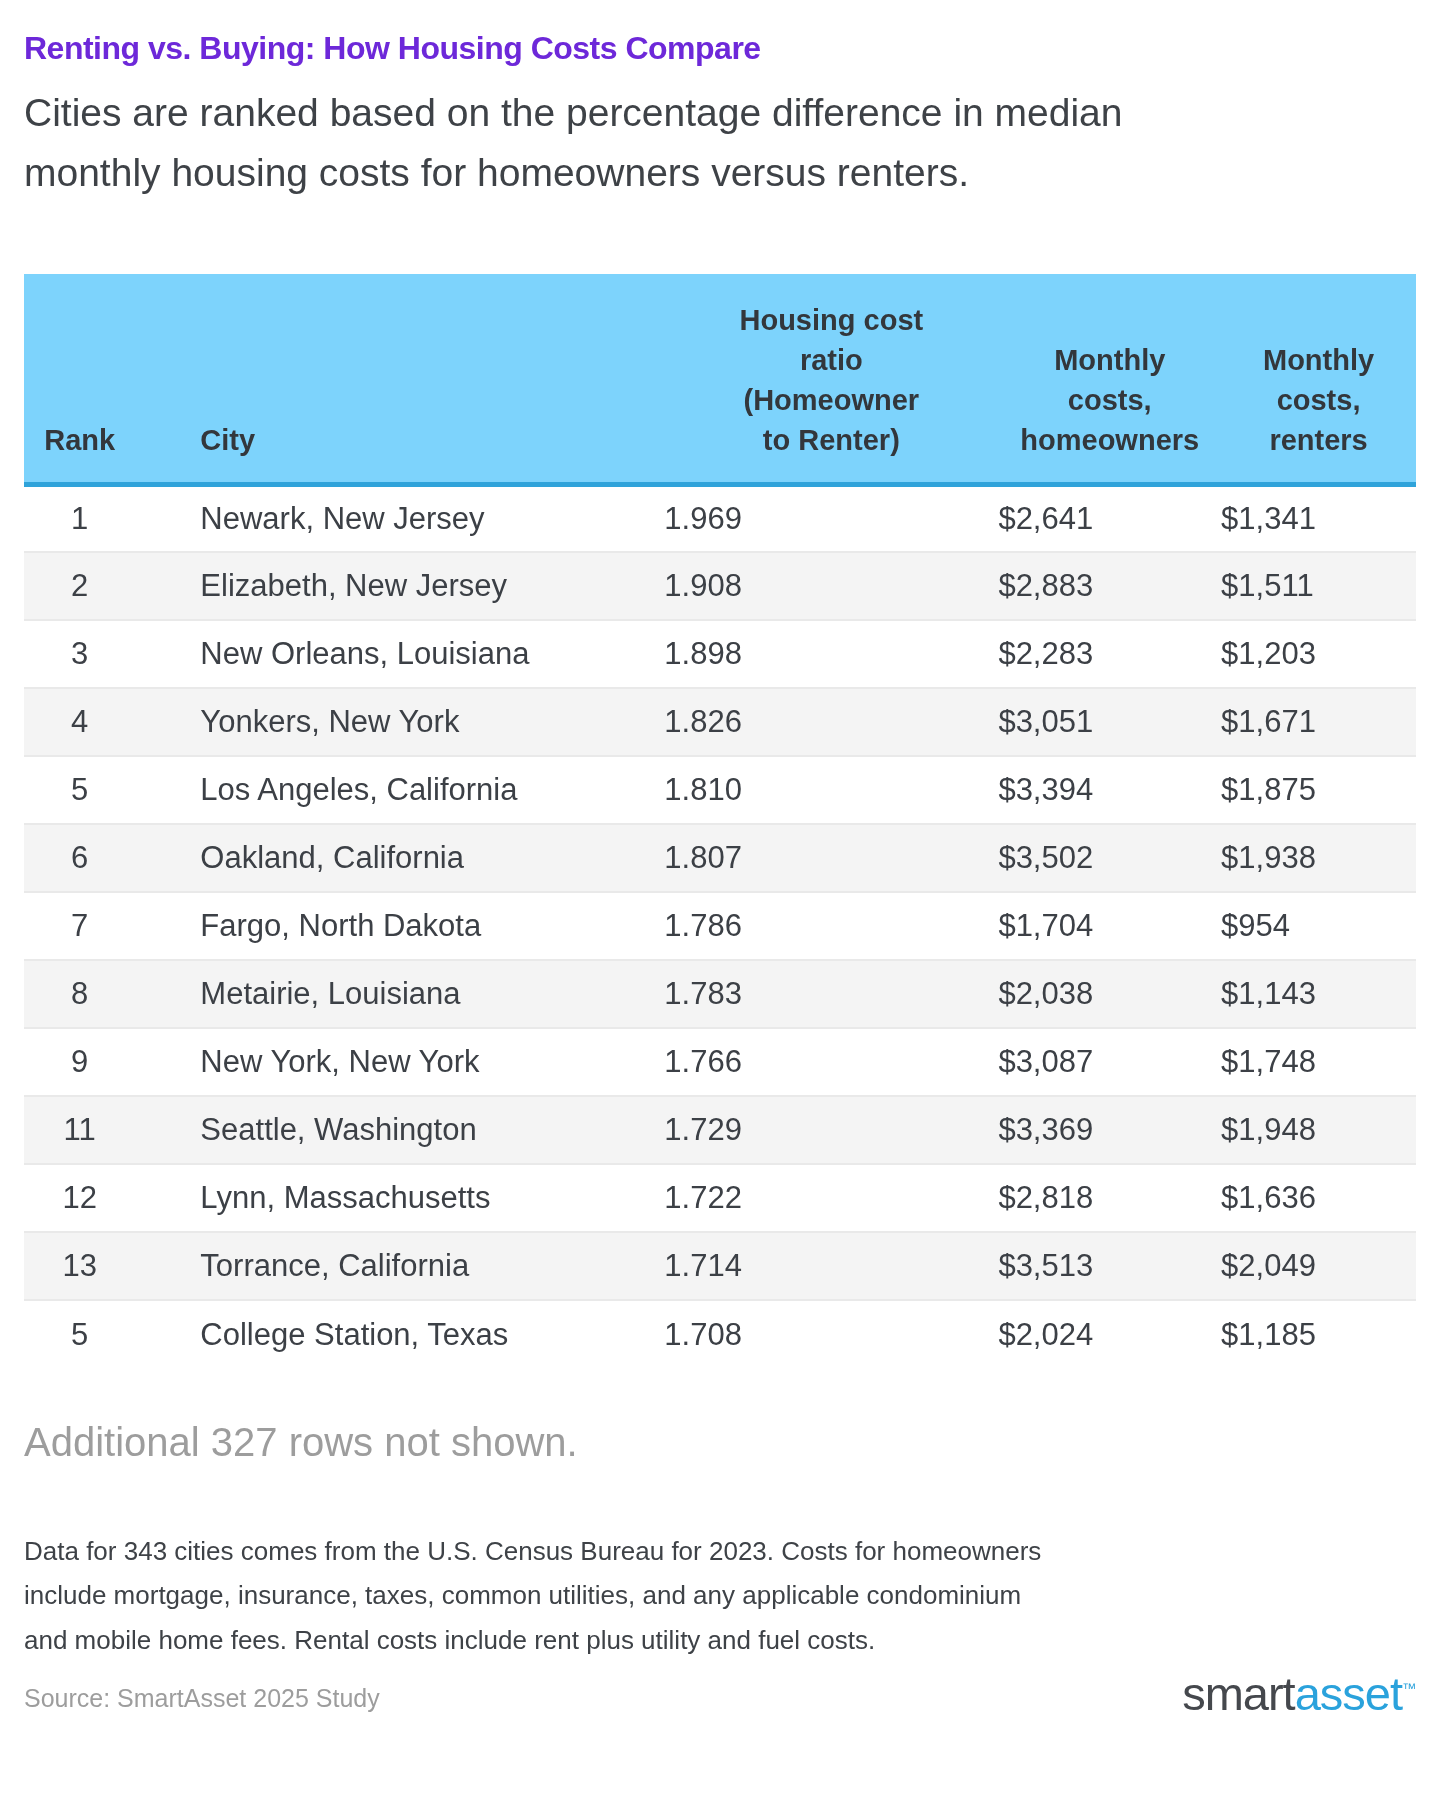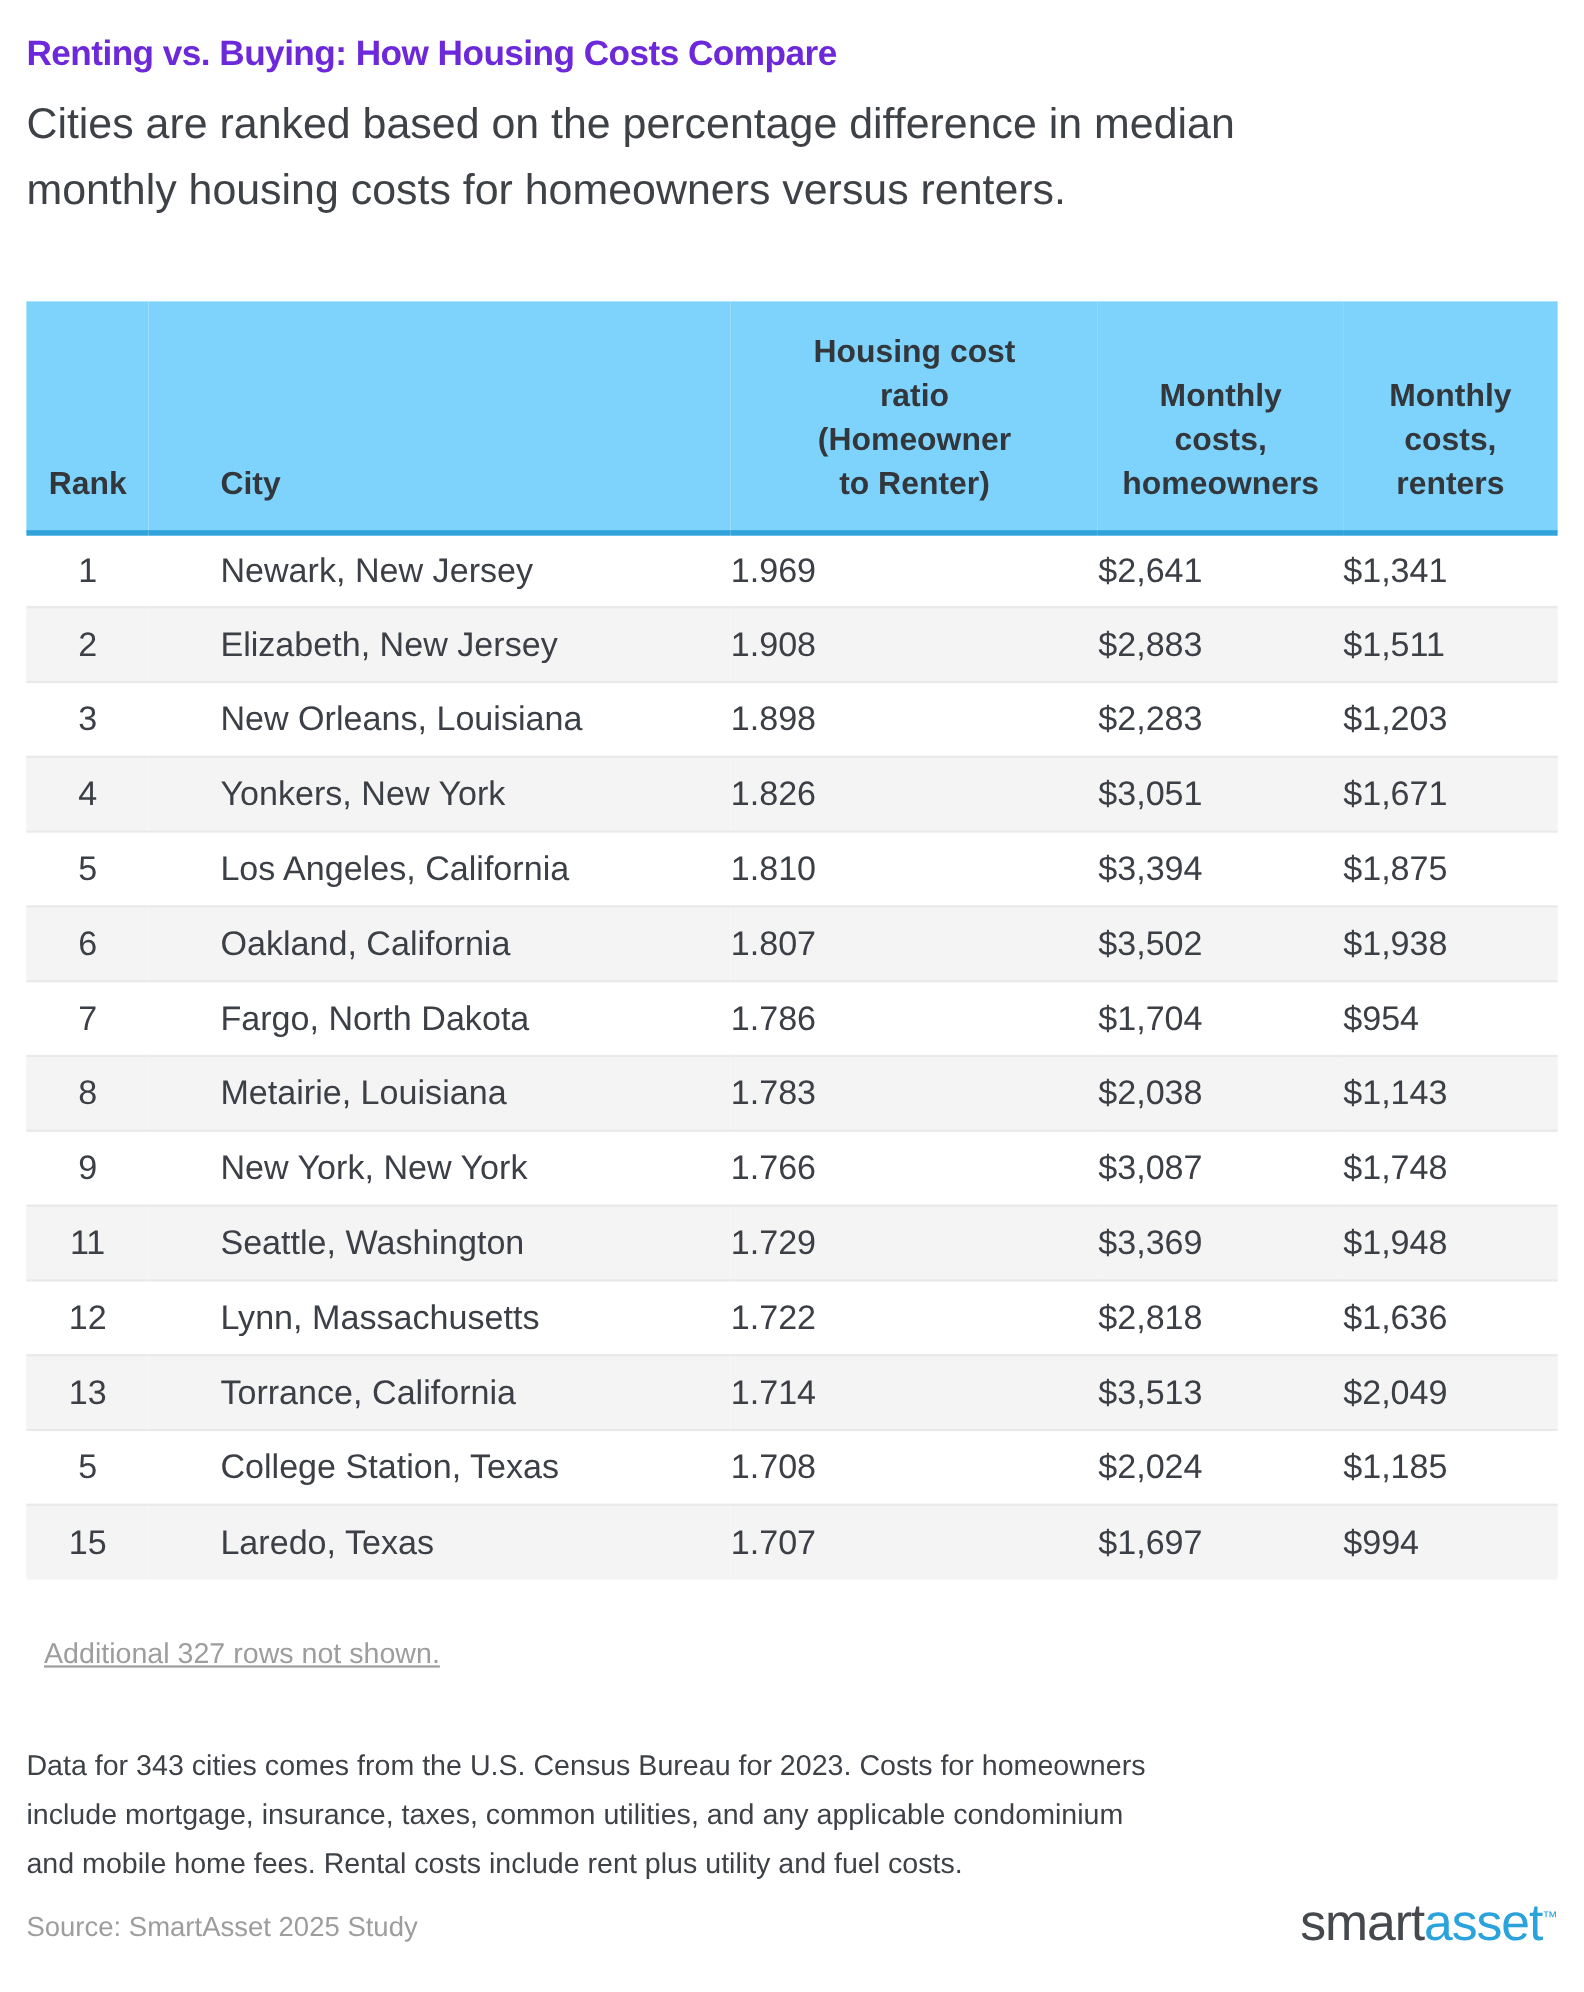--- a/index.html
+++ b/index.html
@@ -62,24 +62,23 @@
     vertical-align: middle;
     padding: 0;
   }
   tbody tr:first-child td { border-top: none; }
   tbody tr:nth-child(even) td { background: #f4f4f4; }
   td.rank { text-align: center; }
   td.city { text-align: left; padding-left: 65px; }
   td.ratio, td.own, td.rent { text-align: left; }
 
   .note {
-    margin: 52px 0 0 16px;
-    font-size: 26px;
+    margin: 52px 0 0 0;
+    font-size: 40px;
     color: #9d9d9d;
-    text-decoration: underline;
   }
   .desc {
     margin: 64px 0 0 0;
     font-size: 26px;
     line-height: 1.7;
     color: #3e4247;
     max-width: 1020px;
   }
   .footer {
     margin-top: 4px;
@@ -220,27 +219,20 @@
           <td class="own">$3,513</td>
           <td class="rent">$2,049</td>
         </tr>
         <tr>
           <td class="rank">5</td>
           <td class="city">College Station, Texas</td>
           <td class="ratio">1.708</td>
           <td class="own">$2,024</td>
           <td class="rent">$1,185</td>
         </tr>
-        <tr>
-          <td class="rank">15</td>
-          <td class="city">Laredo, Texas</td>
-          <td class="ratio">1.707</td>
-          <td class="own">$1,697</td>
-          <td class="rent">$994</td>
-        </tr>
       </tbody>
   </table>
 
   <p class="note">Additional 327 rows not shown.</p>
 
   <p class="desc">Data for 343 cities comes from the U.S. Census Bureau for 2023. Costs for homeowners include mortgage, insurance, taxes, common utilities, and any applicable condominium and mobile home fees. Rental costs include rent plus utility and fuel costs.</p>
 
   <div class="footer">
     <span class="source">Source: SmartAsset 2025 Study</span>
     <span class="logo"><span>smart</span><span class="blue">asset</span><sup>™</sup></span>

